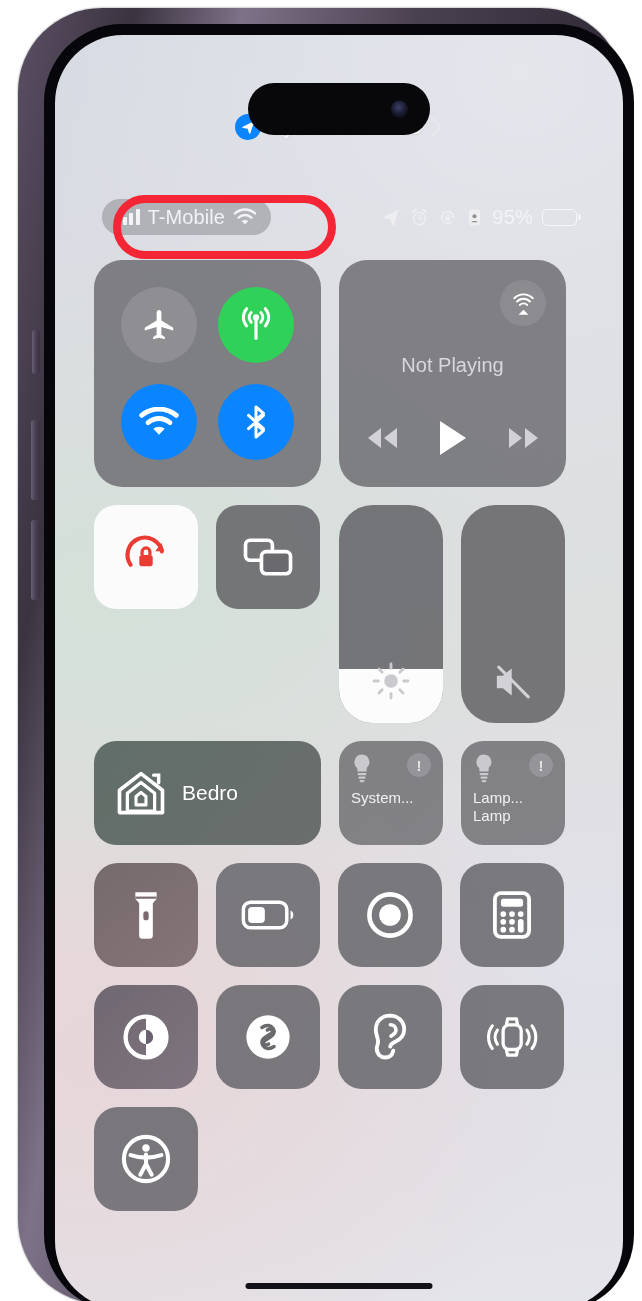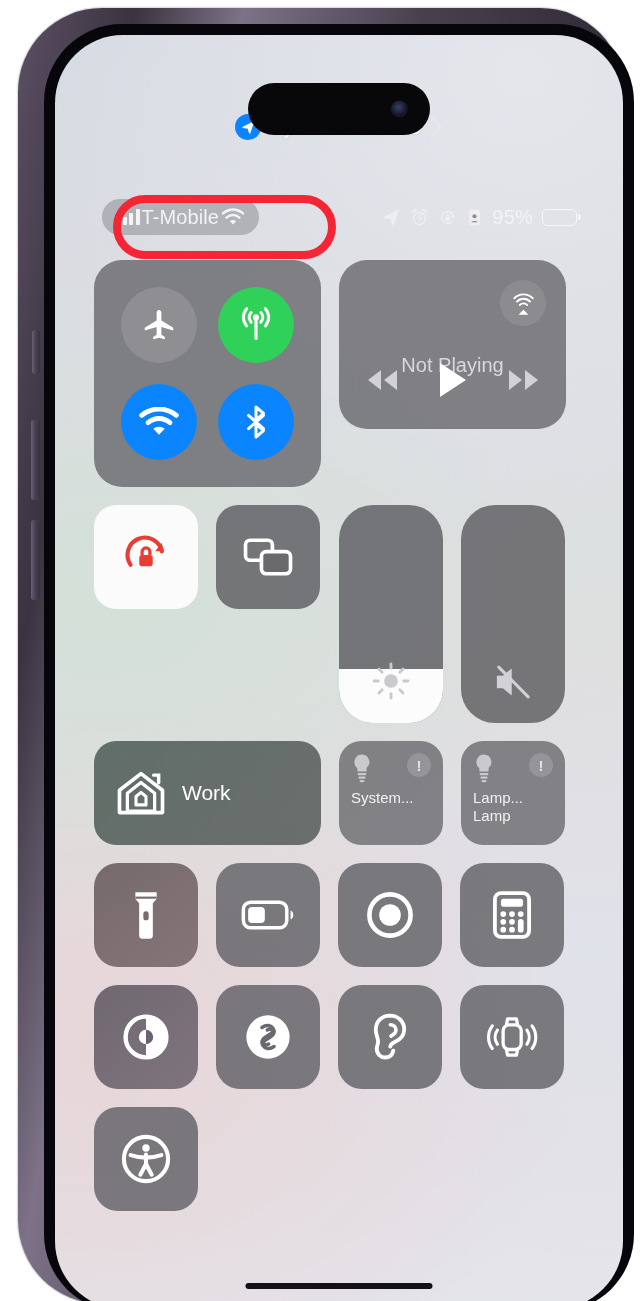--- a/index.html
+++ b/index.html
@@ -68,21 +68,21 @@
   .sysserv-label{
     font-size:20px;font-weight:400;color:#fafafa;letter-spacing:.1px;
     text-shadow:0 0 3px rgba(120,120,130,.35);
   }
   .sysserv-chev{color:#e9e9ee;opacity:.75;display:flex;align-items:center;}
 
   
   .statusrow{position:absolute;top:156px;left:0;width:568px;height:52px;}
   .carrier-pill{
     position:absolute;left:47px;top:8px;height:36px;
-    display:flex;align-items:center;gap:2px;padding:0 14px;
+    display:flex;align-items:center;gap:8px;padding:0 14px;
     border-radius:18px;background:rgba(140,142,148,.55);
   }
   .carrier-name{font-size:20px;color:#f2f2f4;font-weight:400;letter-spacing:.1px;}
   .bars{display:flex;align-items:flex-end;gap:2.5px;height:16px;}
   .bars i{display:block;width:4px;border-radius:1px;background:#f4f4f6;}
   .bars i:nth-child(1){height:5px;}
   .bars i:nth-child(2){height:8.5px;}
   .bars i:nth-child(3){height:12px;}
   .bars i:nth-child(4){height:16px;}
 
@@ -117,21 +117,21 @@
   
   .mod-conn{width:227px;height:227px;position:relative;}
   .conn-btn{position:absolute;width:76px;height:76px;border-radius:50%;
     display:flex;align-items:center;justify-content:center;}
   .conn-airplane{left:27px;top:27px;background:#8e8e93;}
   .conn-cell{right:27px;top:27px;background:#30d158;}
   .conn-wifi{left:27px;bottom:27px;background:#0a84ff;}
   .conn-bt{right:27px;bottom:27px;background:#0a84ff;}
 
   
-  .mod-media{width:227px;height:169px;position:relative;}
+  .mod-media{width:227px;height:227px;position:relative;}
   .airplay-badge{
     position:absolute;right:20px;top:20px;width:46px;height:46px;border-radius:50%;
     background:rgba(150,150,155,.55);display:flex;align-items:center;justify-content:center;
   }
   .np-title{
     position:absolute;left:0;right:0;top:94px;text-align:center;
     font-size:20px;color:#d8d8dc;font-weight:500;
   }
   .np-controls{
     position:absolute;left:0;right:0;bottom:30px;
@@ -424,21 +424,21 @@
           <div class="row3">
             <div class="tile-home">
               <span>
                 <svg width="50" height="48" viewBox="0 0 26 25">
                   <path d="M13 2.4 1.8 11.1v11.6h22.4V11.1z" stroke="#fff" stroke-width="1.9" fill="none" stroke-linejoin="round"></path>
                   <path d="M13 7 5.9 12.6v9.4h14.2v-9.4z" stroke="#fff" stroke-width="1.7" fill="none" stroke-linejoin="round"></path>
                   <path d="M13 12.2l-2.6 2.1v4.4h5.2v-4.4z" stroke="#fff" stroke-width="1.6" fill="none" stroke-linejoin="round"></path>
                   <path d="M19.6 3.2h2.6v4" stroke="#fff" stroke-width="1.8" fill="none" stroke-linecap="round"></path>
                 </svg>
               </span>
-              <span class="home-label">Work</span>
+              <span class="home-label">Bedro</span>
             </div>
 
             <div class="tile-light">
               <div class="light-top">
                 <span>
                   <svg width="22" height="30" viewBox="0 0 16 22">
                     <path d="M8 1.1a5.6 5.6 0 0 0-3.4 10v2.5h6.8V11A5.6 5.6 0 0 0 8 1.1z" fill="#c9c9ce"></path>
                     <rect x="4.8" y="14.6" width="6.4" height="1.7" rx=".8" fill="#c9c9ce"></rect>
                     <rect x="5.4" y="17.2" width="5.2" height="1.7" rx=".8" fill="#c9c9ce"></rect>
                     <rect x="6.2" y="19.8" width="3.6" height="1.6" rx=".8" fill="#c9c9ce"></rect>

